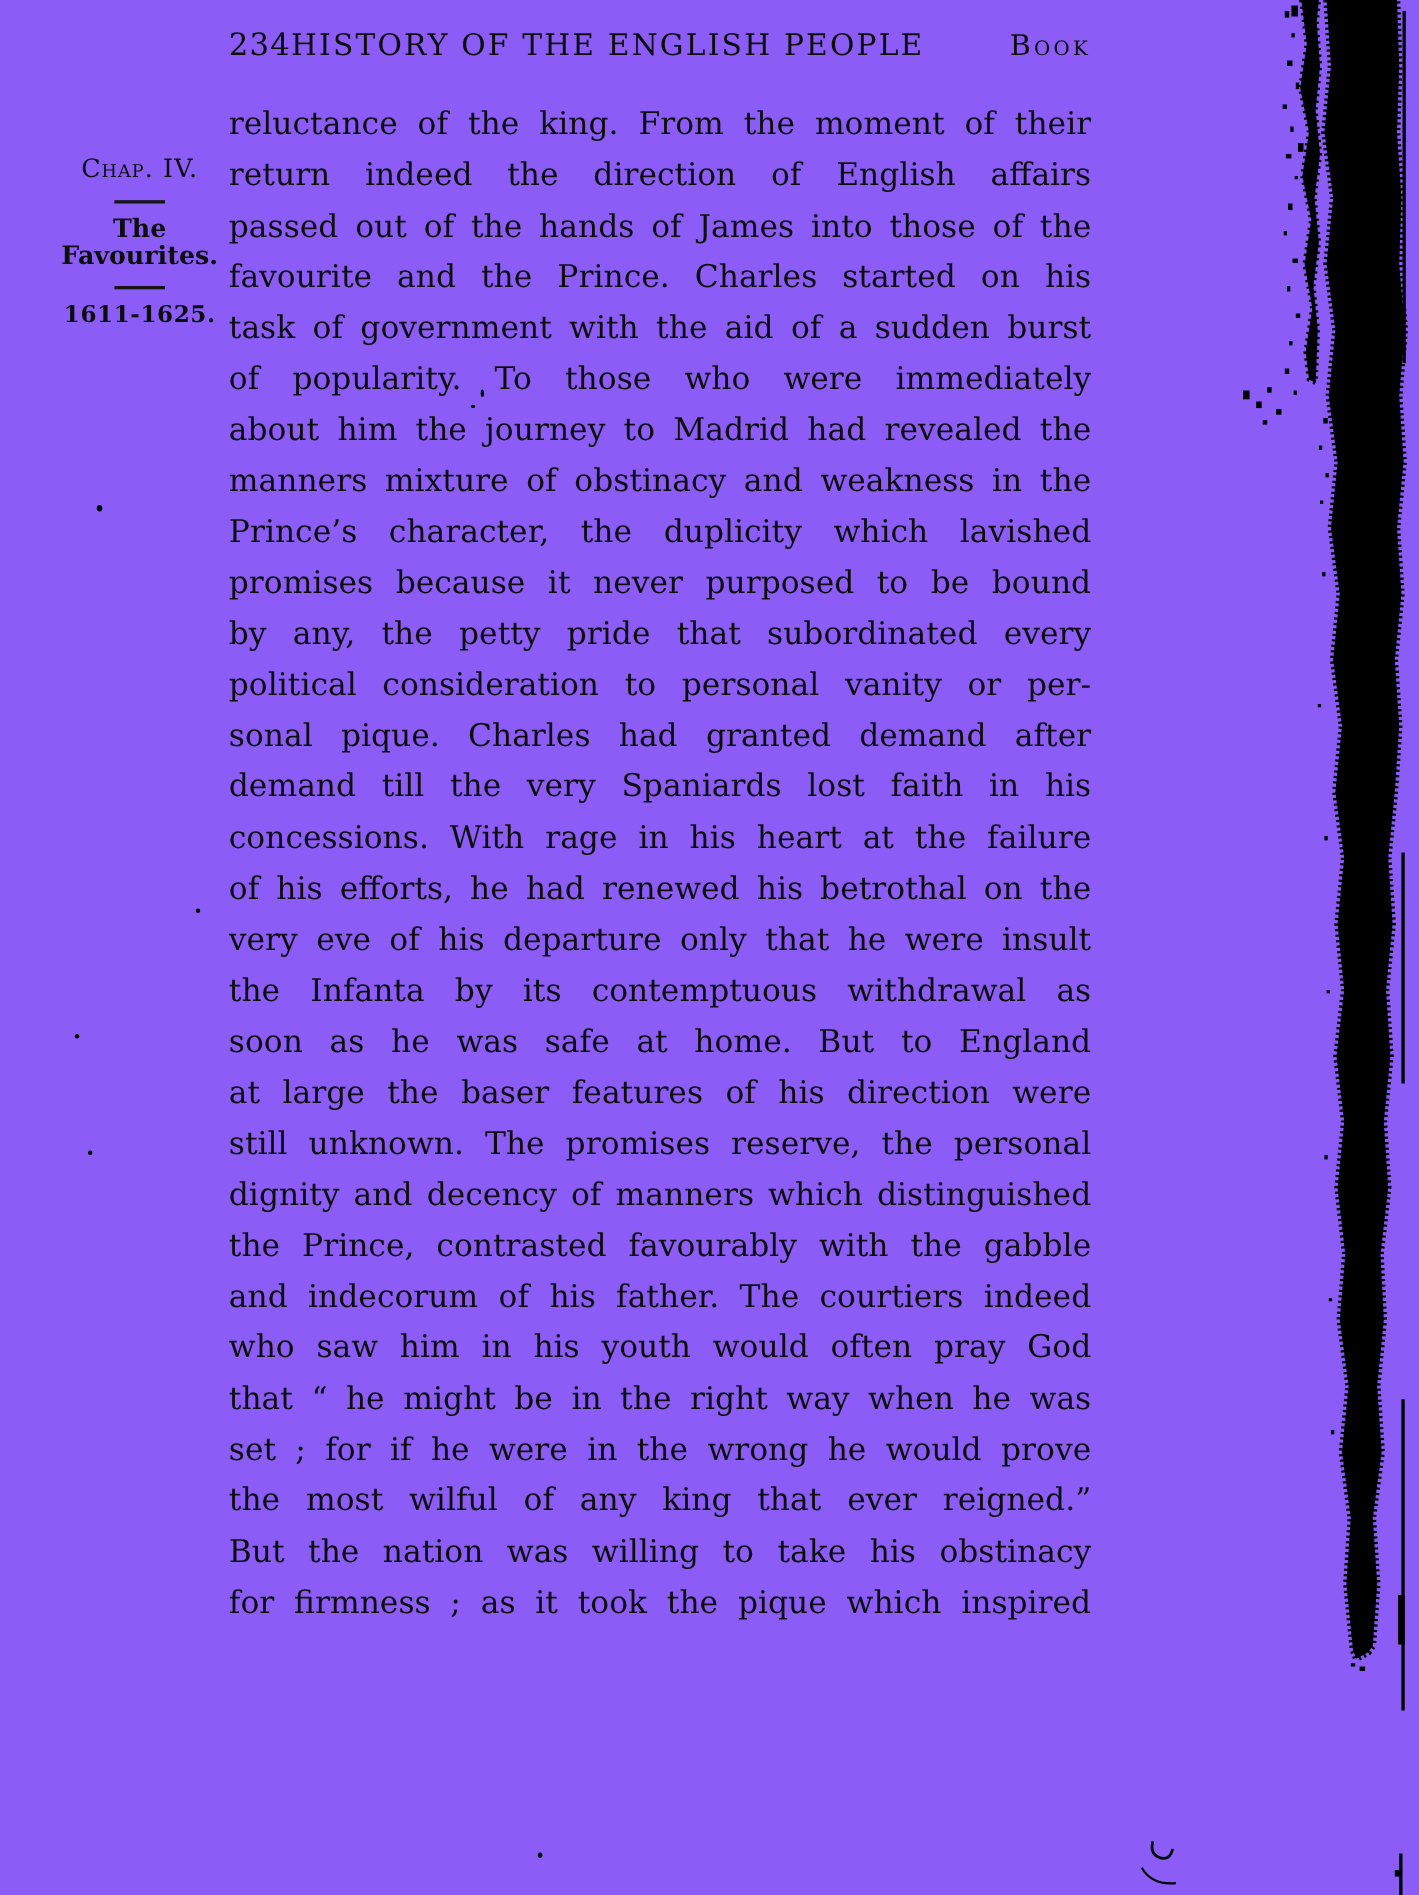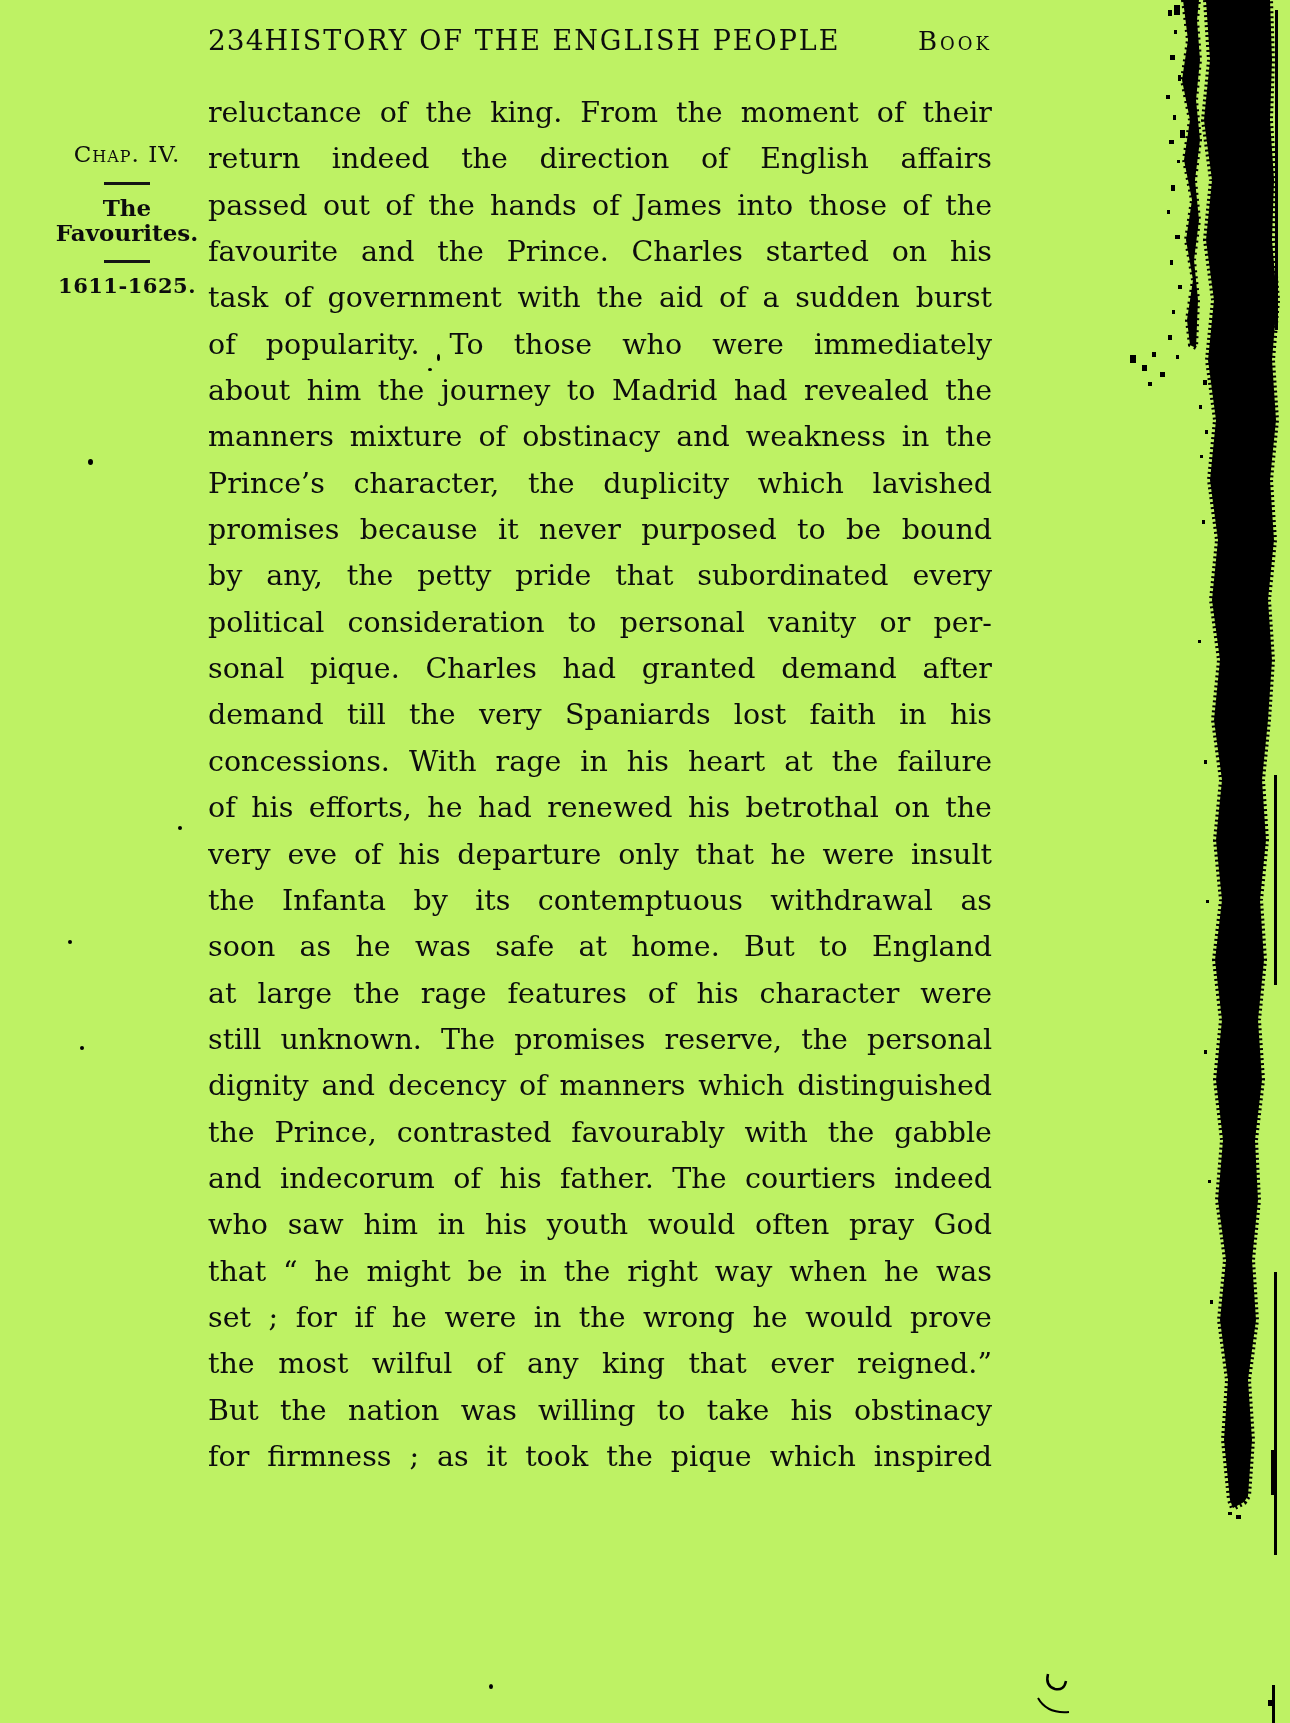--- a/index.html
+++ b/index.html
@@ -1,20 +1,20 @@
 <!DOCTYPE html>
 <html><head>
 <meta charset="utf-8">
 <style>
   html, body { margin: 0; padding: 0; background: #e8e8e8; }
   .page {
     position: relative;
     width: 1290px;
     height: 1723px;
-    background: #bef264;
+    background: #8b5cf6;
     overflow: hidden;
     font-family: "DejaVu Serif", "Liberation Serif", serif;
     color: #0d0d0d;
   }
 
   
   .header {
     position: absolute;
     left: 208px; top: 24px; width: 784px;
     display: flex; align-items: baseline;
@@ -111,21 +111,21 @@
       <div class="text-line">promises because it never purposed to be bound</div>
       <div class="text-line">by any, the petty pride that subordinated every</div>
       <div class="text-line">political consideration to personal vanity or per-</div>
       <div class="text-line">sonal pique.  Charles had granted demand after</div>
       <div class="text-line">demand till the very Spaniards lost faith in his</div>
       <div class="text-line">concessions.  With rage in his heart at the failure</div>
       <div class="text-line">of his efforts, he had renewed his betrothal on the</div>
       <div class="text-line">very eve of his departure only that he were insult</div>
       <div class="text-line">the Infanta by its contemptuous withdrawal as</div>
       <div class="text-line">soon as he was safe at home.  But to England</div>
-      <div class="text-line">at large the rage features of his character were</div>
+      <div class="text-line">at large the baser features of his direction were</div>
       <div class="text-line">still unknown.  The promises reserve, the personal</div>
       <div class="text-line">dignity and decency of manners which distinguished</div>
       <div class="text-line">the Prince, contrasted favourably with the gabble</div>
       <div class="text-line">and indecorum of his father.  The courtiers indeed</div>
       <div class="text-line">who saw him in his youth would often pray God</div>
       <div class="text-line">that “ he might be in the right way when he was</div>
       <div class="text-line">set ; for if he were in the wrong he would prove</div>
       <div class="text-line">the most wilful of any king that ever reigned.”</div>
       <div class="text-line">But the nation was willing to take his obstinacy</div>
       <div class="text-line">for firmness ; as it took the pique which inspired</div>

